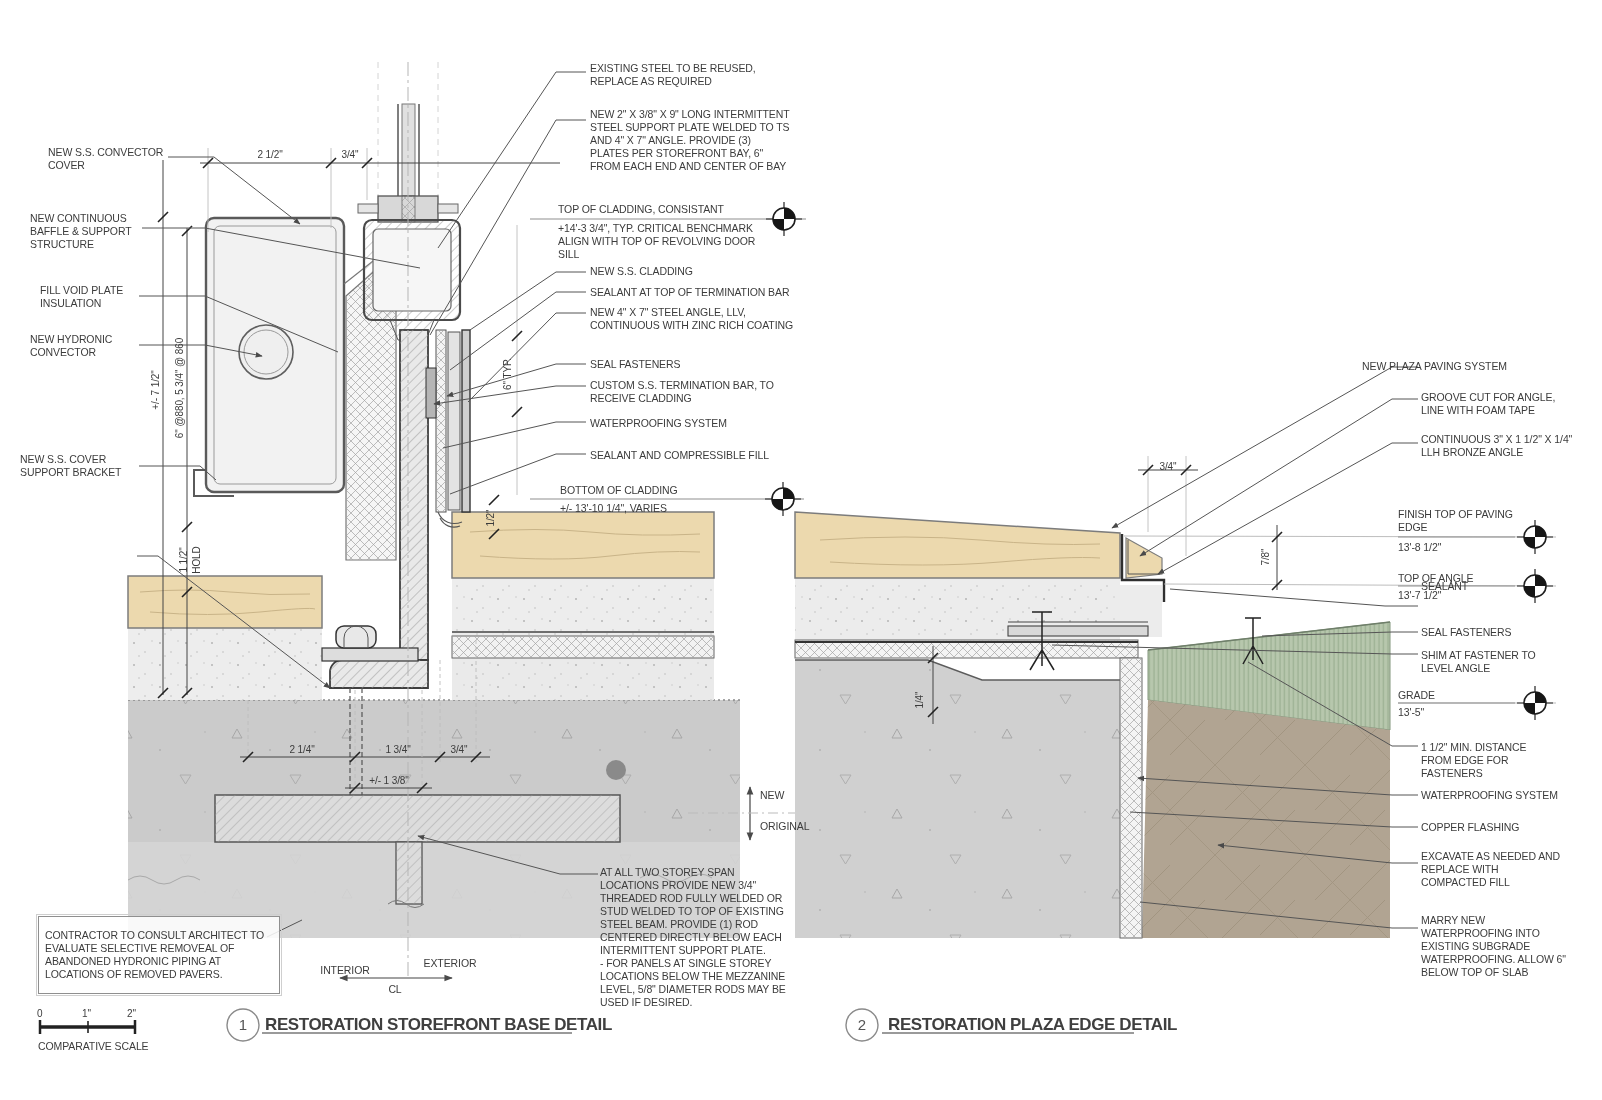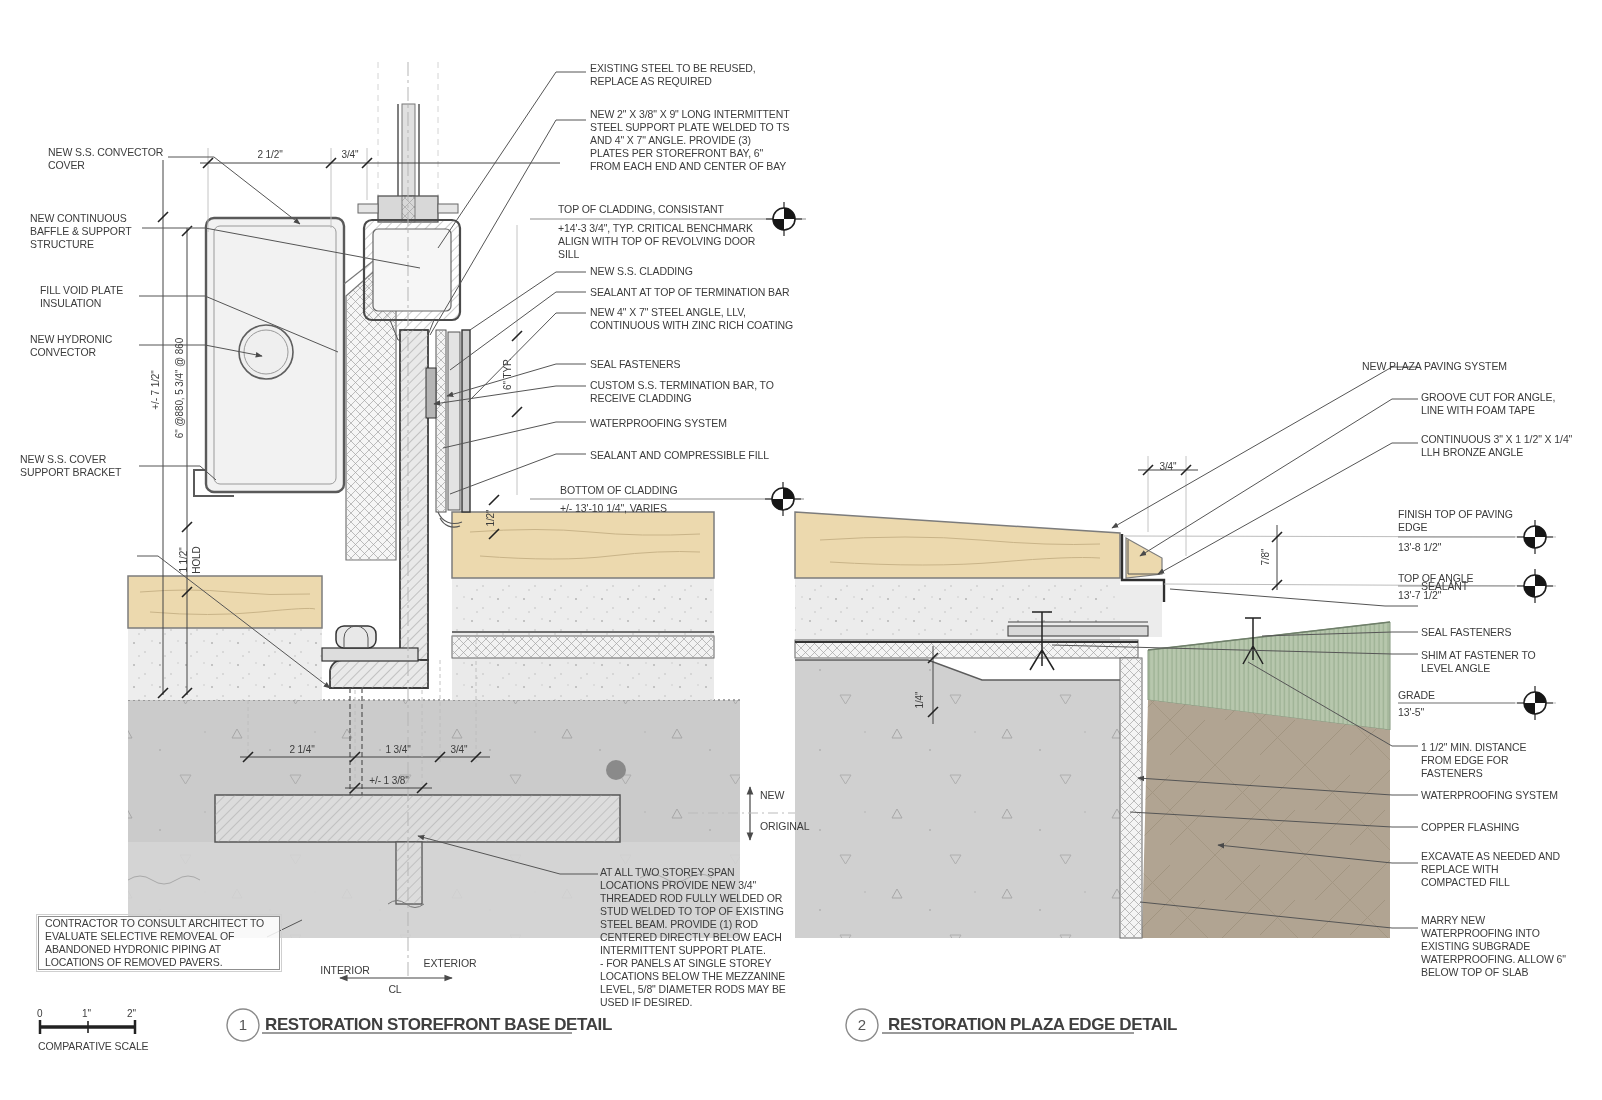--- a/index.html
+++ b/index.html
@@ -5,21 +5,21 @@
   html,body{margin:0;padding:0;background:#fff;}
   .canvas{position:relative;width:1602px;height:1100px;background:#ffffff;overflow:hidden;
           font-family:"Liberation Sans",sans-serif;color:#3c3c3c;}
   svg.lw{position:absolute;left:0;top:0;}
   .lb{position:absolute;font-size:10.5px;line-height:1.24;letter-spacing:-0.1px;color:#3c3c3c;}
   .ra{text-align:left;}
   .ctr{text-align:center;}
   .dim{font-size:10px;white-space:nowrap;}
   .rot{transform:translate(-50%,-50%) rotate(-90deg);transform-origin:center;white-space:nowrap;}
   .pre{white-space:pre-line;}
-  .nb{border:1px solid #8f8f8f;outline:1px solid #cfcfcf;outline-offset:1px;background:rgba(255,255,255,.85);padding:0 6px;}
+  .nb{border:1px solid #8f8f8f;outline:1px solid #cfcfcf;outline-offset:1px;background:rgba(255,255,255,.85);padding:12px 6px;}
   .tt{font-size:17px;font-weight:bold;letter-spacing:-0.4px;color:#3f3f3f;white-space:nowrap;}
   .num{position:absolute;font-size:15px;color:#555;width:32px;height:32px;line-height:32px;text-align:center;}
 </style>
 </head>
 <body>
 
 <div class="canvas">
 
 <svg class="lw" width="1602" height="1100" viewBox="0 0 1602 1100">
   <defs>

